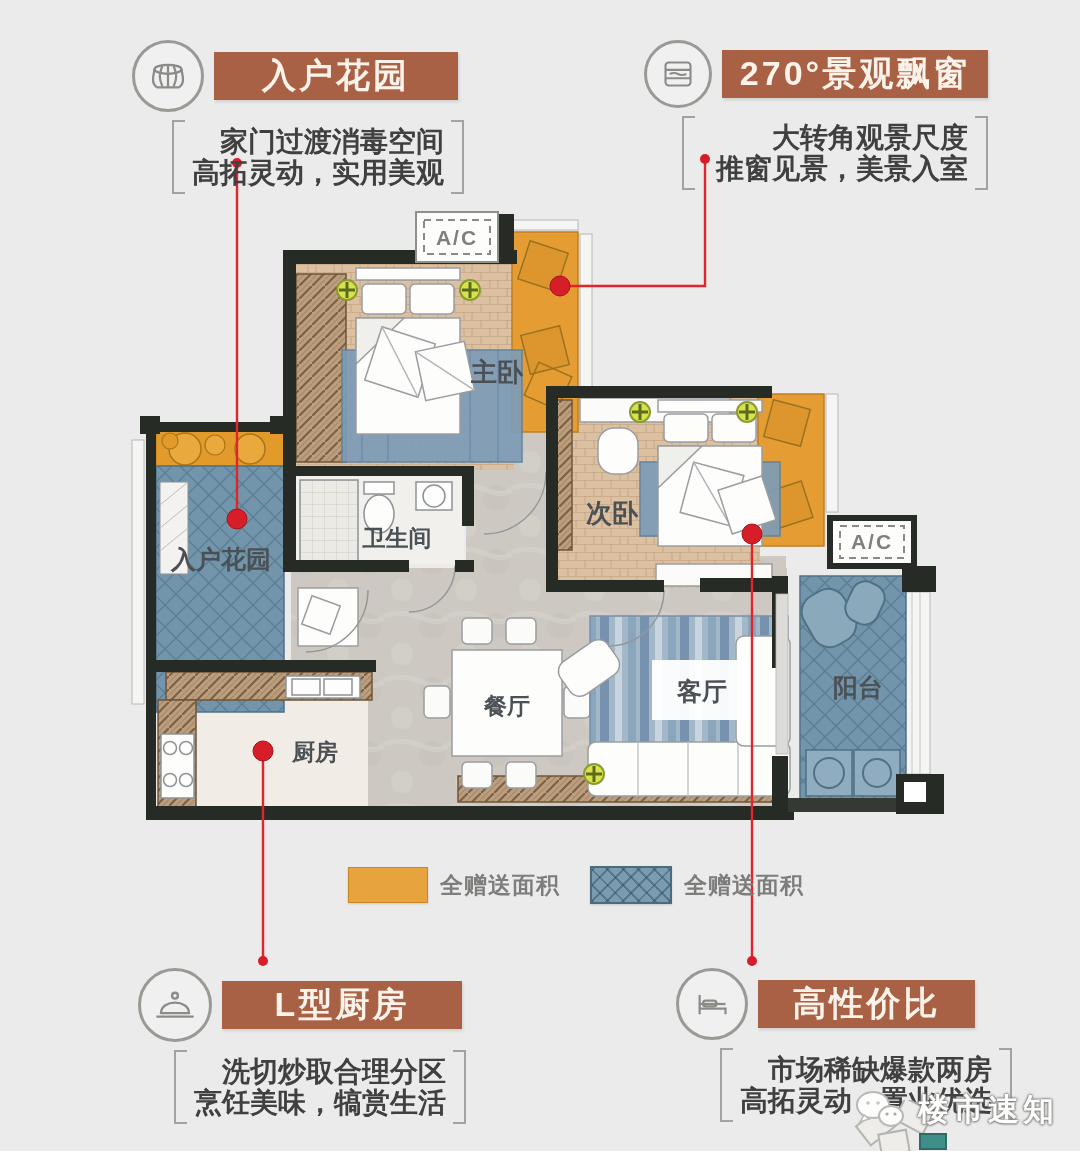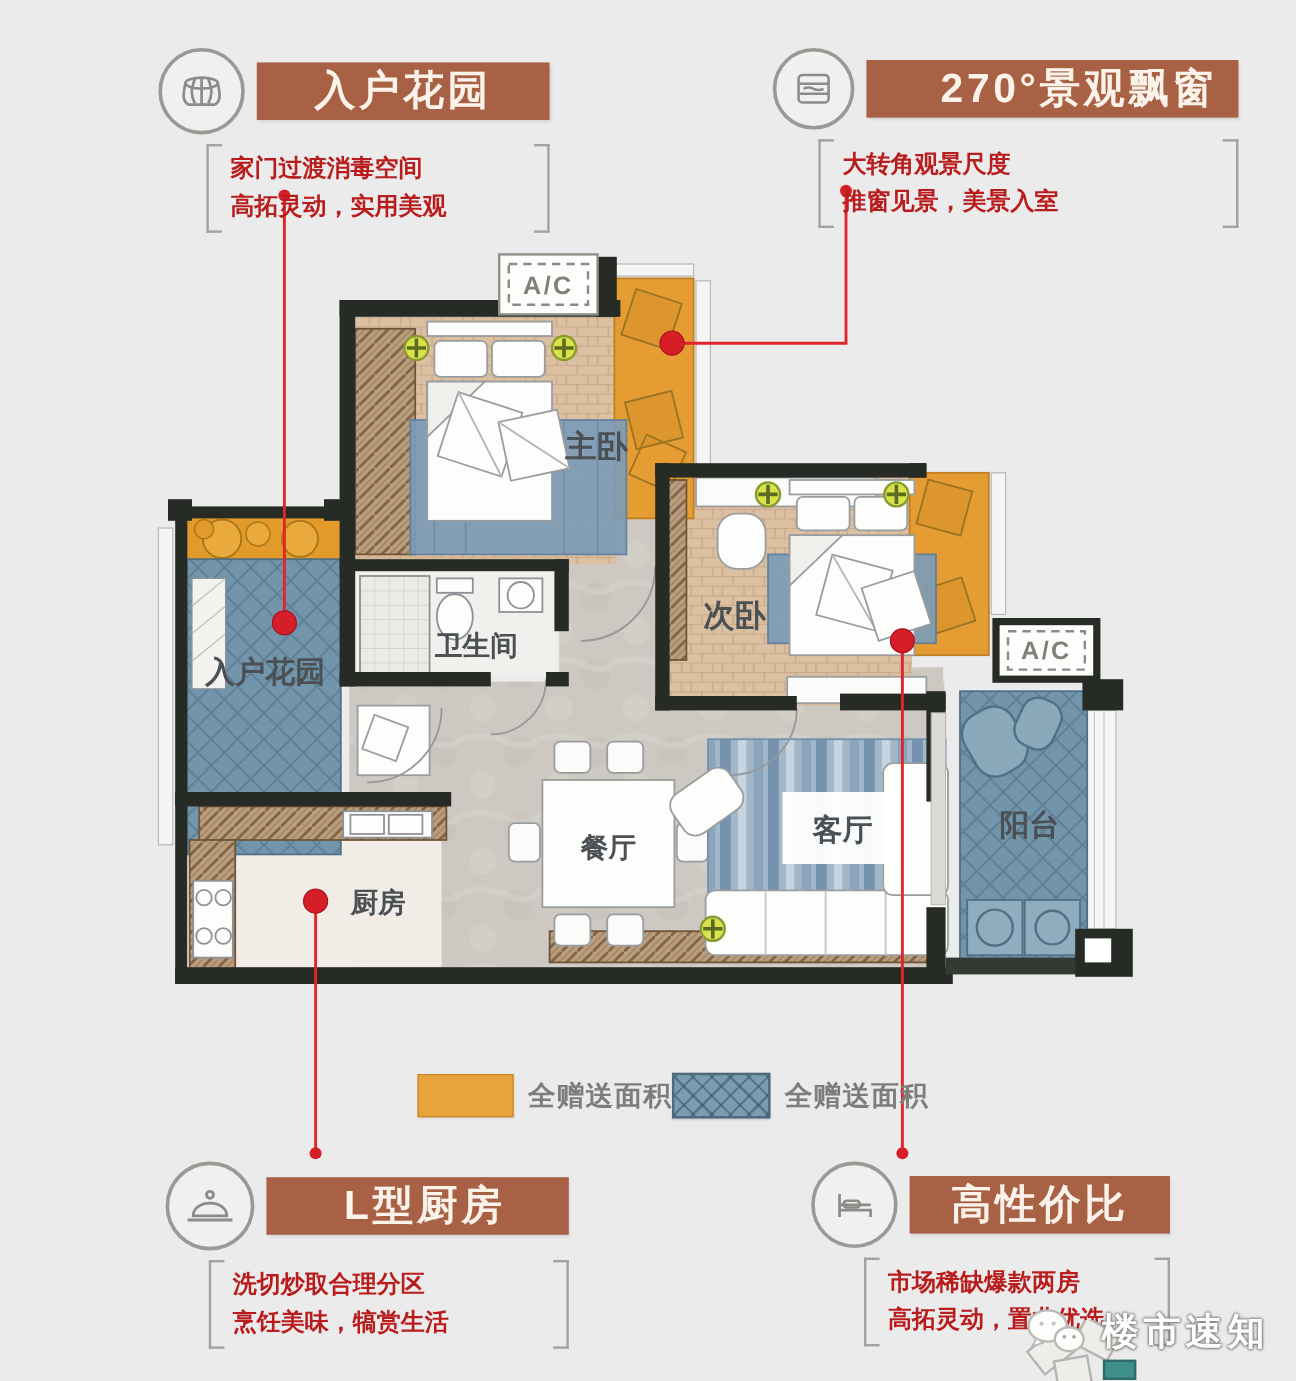--- a/index.html
+++ b/index.html
@@ -22,33 +22,33 @@
   .badge-banner{
     background:#a96146;color:#fbf3ea;
     font-weight:bold;font-size:34px;letter-spacing:3px;
     height:48px;display:flex;align-items:center;justify-content:center;
     box-shadow:1px 2px 3px rgba(0,0,0,0.12);
     white-space:nowrap;
   }
   .badge-desc{
     position:relative;margin-top:8px;
     padding:6px 20px;
-    font-size:20px;font-weight:bold;color:#b91c1c;
-    line-height:31px;text-align:left;white-space:nowrap;
+    font-size:28px;font-weight:bold;color:#404040;
+    line-height:31px;text-align:right;white-space:nowrap;
   }
   .badge-desc::before{
     content:"";position:absolute;left:0;top:0;bottom:0;width:11px;
     border:2px solid #a2a29e;border-right:none;
   }
   .badge-desc::after{
     content:"";position:absolute;right:0;top:0;bottom:0;width:11px;
     border:2px solid #a2a29e;border-left:none;
   }
   
-  #legend{position:absolute;left:348px;top:866px;display:flex;align-items:center;gap:0;margin-top:28px;}
+  #legend{position:absolute;left:348px;top:866px;display:flex;align-items:center;gap:30px;}
   .legend-item{display:flex;align-items:center;gap:12px;}
   .legend-label{font-size:23px;font-weight:bold;color:#7d7d7b;letter-spacing:1px;}
   .swatch{width:78px;height:34px;box-shadow:0 1px 2px rgba(0,0,0,0.15);}
   .swatch-full{background:#e7a43e;border:1px solid #c8881f;}
   .swatch-half{
     background:
       repeating-linear-gradient(45deg, rgba(43,74,94,.45) 0 2px, transparent 2px 11px),
       repeating-linear-gradient(-45deg, rgba(43,74,94,.45) 0 2px, transparent 2px 11px),
       #7b9cb0;
     border:2px solid #4e6b7d;
@@ -343,38 +343,38 @@
 </div>
 
 <div class="badge" style="left:644px;top:40px;">
   <div class="badge-head">
     <span class="badge-icon" style="width:62px;height:62px;">
       <svg viewBox="0 0 48 48" width="50" height="50" fill="none" stroke="#8b8b87" stroke-width="2">
         <rect x="12" y="13" width="24" height="22" rx="3"></rect>
         <path d="M12,20 h24 M12,28 h24 M16,24 q4,-2 8,0 q4,2 8,0"></path>
       </svg>
     </span>
-    <div class="badge-banner" style="width:266px;margin-left:10px;padding-left:44px;">270°景观飘窗</div>
+    <div class="badge-banner" style="width:266px;margin-left:10px;">270°景观飘窗</div>
   </div>
   <div class="badge-desc" style="margin-left:38px;">
     <div>大转角观景尺度</div>
     <div>推窗见景，美景入室</div>
   </div>
 </div>
 
 <div class="badge" style="left:138px;top:968px;">
   <div class="badge-head">
     <span class="badge-icon" style="width:68px;height:68px;">
       <svg viewBox="0 0 48 48" width="56" height="56" fill="none" stroke="#8b8b87" stroke-width="2">
         <path d="M12,31 c0,-12 24,-12 24,0 z"></path>
         <circle cx="24" cy="16" r="2.5"></circle>
         <path d="M8,34 h32"></path>
       </svg>
     </span>
-    <div class="badge-banner" style="width:240px;margin-left:10px;padding-left:12px;">L型厨房</div>
+    <div class="badge-banner" style="width:240px;margin-left:10px;">L型厨房</div>
   </div>
   <div class="badge-desc" style="margin-left:36px;">
     <div>洗切炒取合理分区</div>
     <div>烹饪美味，犒赏生活</div>
   </div>
 </div>
 
 <div class="badge" style="left:676px;top:968px;">
   <div class="badge-head">
     <span class="badge-icon" style="width:66px;height:66px;">

